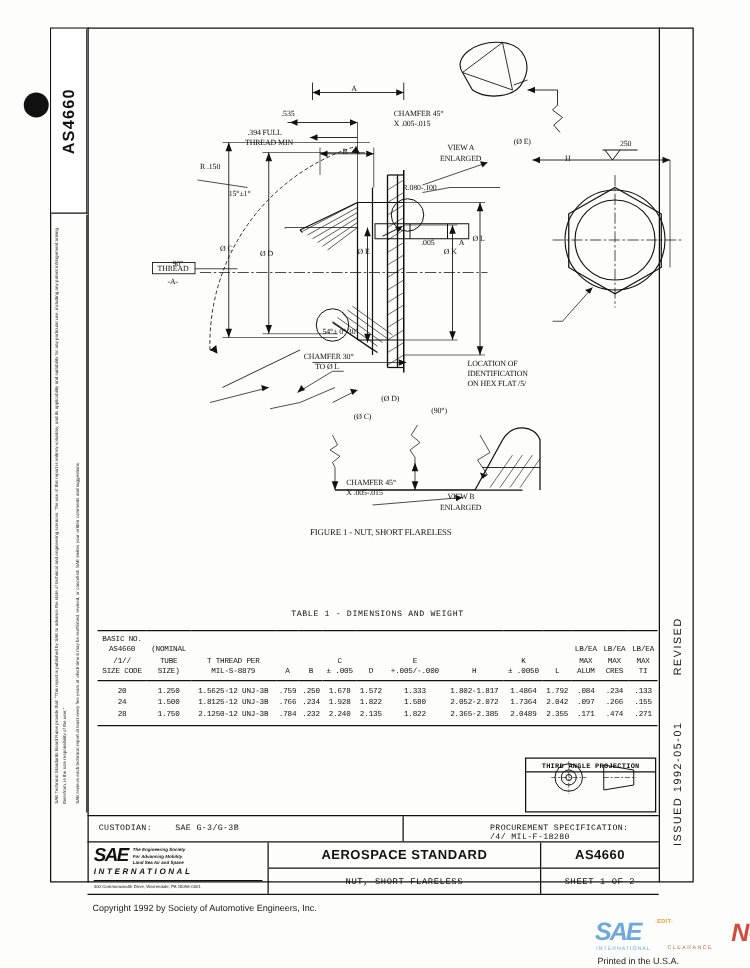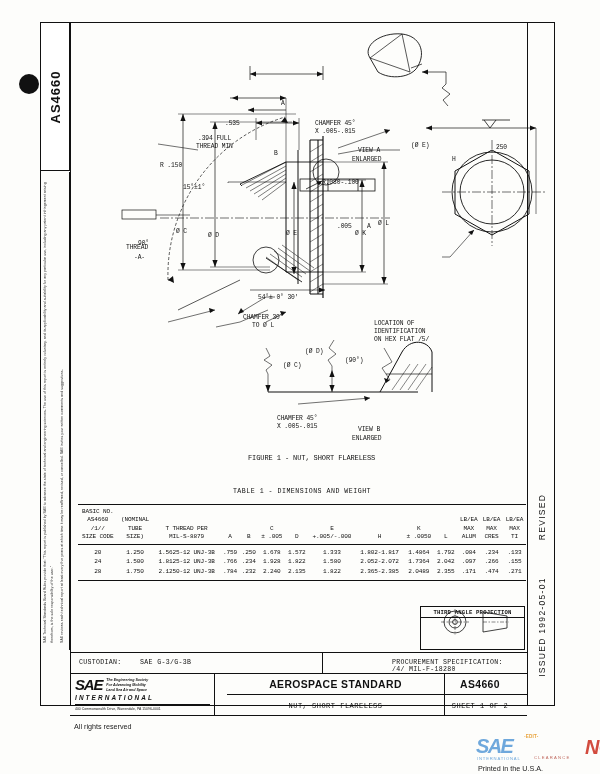--- a/index.html
+++ b/index.html
@@ -111,27 +111,26 @@
     border-bottom: 1.2px solid #111;
     text-align: center;
     padding-top: 3px;
   }
   .fsc-title { font-size: 6.2px; letter-spacing: .3px; }
   .fsc-num  { font-size: 8px; margin-top: 7px; letter-spacing: .6px; }
 
   
   .dt {
     position: absolute;
-    font-family: Liberation Mono, monospace;
+    font-family: Liberation Serif, serif;
     font-size: 6.3px;
     line-height: 1.32;
     letter-spacing: -0.1px;
     white-space: pre;
     color: #111;
-    margin-top: 32px;
   }
   .dt.s7 { font-size: 7px; }
 
   svg { position: absolute; overflow: visible; }
 
   
   .table-wrap {
     position: absolute;
     left: 78px; top: 488px;
     width: 448px;
@@ -213,21 +212,21 @@
 
   
   .title-block {
     position: absolute;
     left: 70px; top: 674px;
     width: 457px; height: 42px;
     border-bottom: 1.3px solid #111;
   }
   .tb-cell { position: absolute; top: 0; height: 100%; }
   .tb-logo { left: 0; width: 145px; border-right: 1.2px solid #111; }
-  .tb-mid  { left: 157px; width: 218px; border-right: 1.2px solid #111; }
+  .tb-mid  { left: 145px; width: 218px; border-right: 1.2px solid #111; }
   .tb-right{ left: 363px; width: 94px; }
 
   .tb-mid-top {
     height: 21px;
     border-bottom: 1.1px solid #111;
     display: flex; align-items: center; justify-content: center;
     font-family: "Liberation Sans", sans-serif;
     font-weight: bold; font-size: 10.4px; letter-spacing: .4px;
   }
   .tb-mid-bot {
@@ -743,21 +742,21 @@
       <div class="tb-mid-bot">NUT, SHORT FLARELESS</div>
     </div>
 
     <div class="tb-cell tb-right">
       <div class="tb-right-top">AS4660</div>
       <div class="tb-right-bot">SHEET 1 OF 2</div>
     </div>
   </div>
 
   <div class="copyright">
-    <div>All rights reserved</div>
+    <div>Copyright 1992 by Society of Automotive Engineers, Inc.</div>
   </div>
   <div class="printed">Printed in the U.S.A.</div>
 
   <div class="watermark">
     <div class="wm-sae">SAE</div>
     <div class="wm-tag">-EDIT-</div>
     <div class="wm-norm">NORM</div>
     <div class="wm-sub1">INTERNATIONAL</div>
     <div class="wm-sub2">CLEARANCE</div>
   </div>

